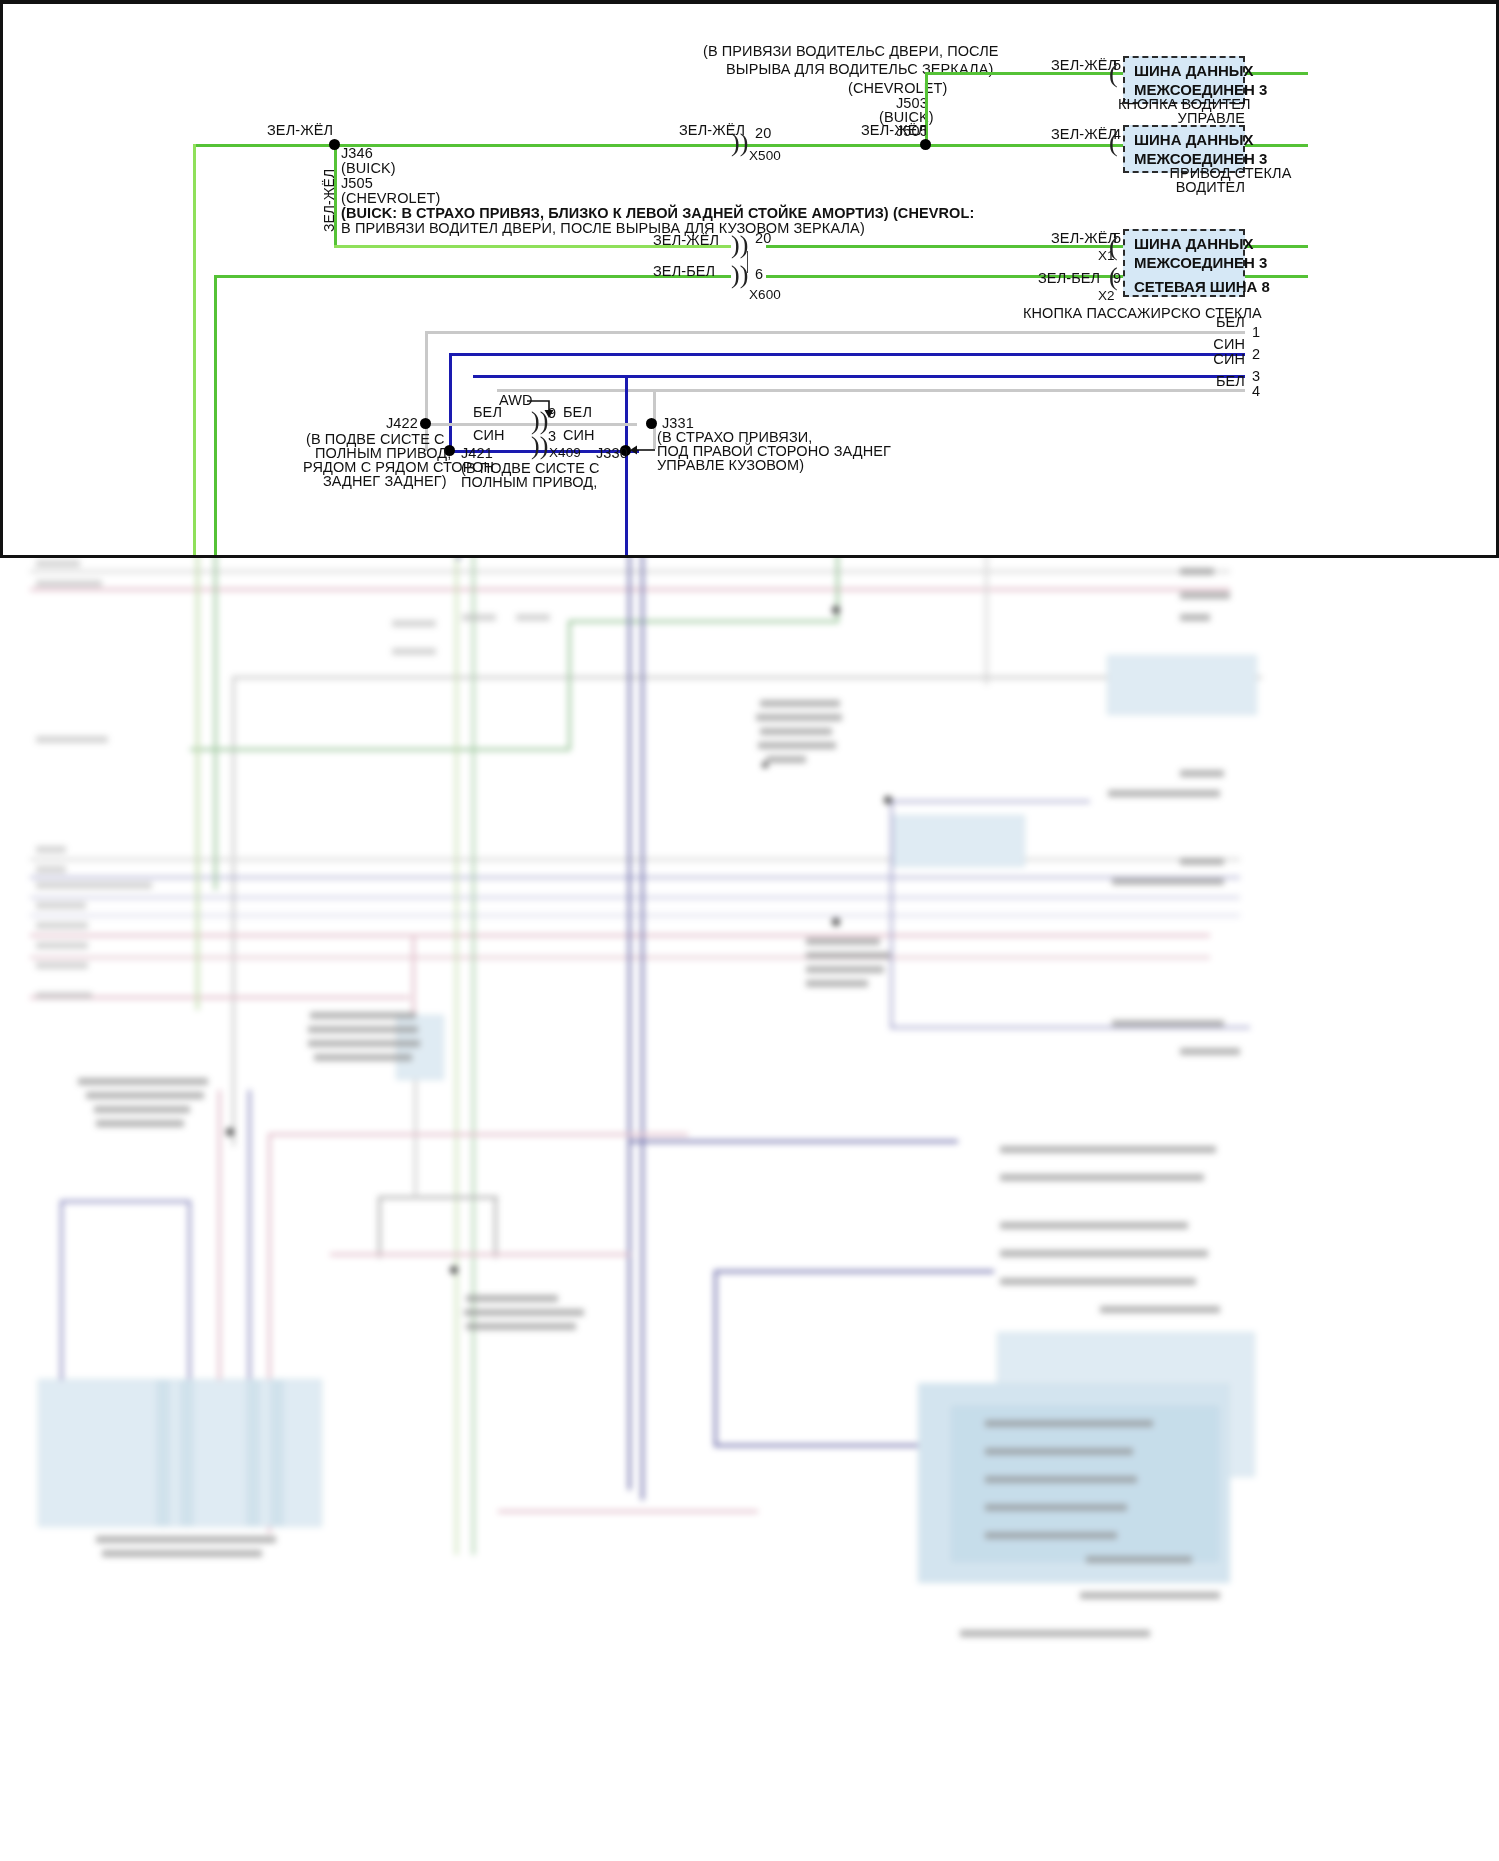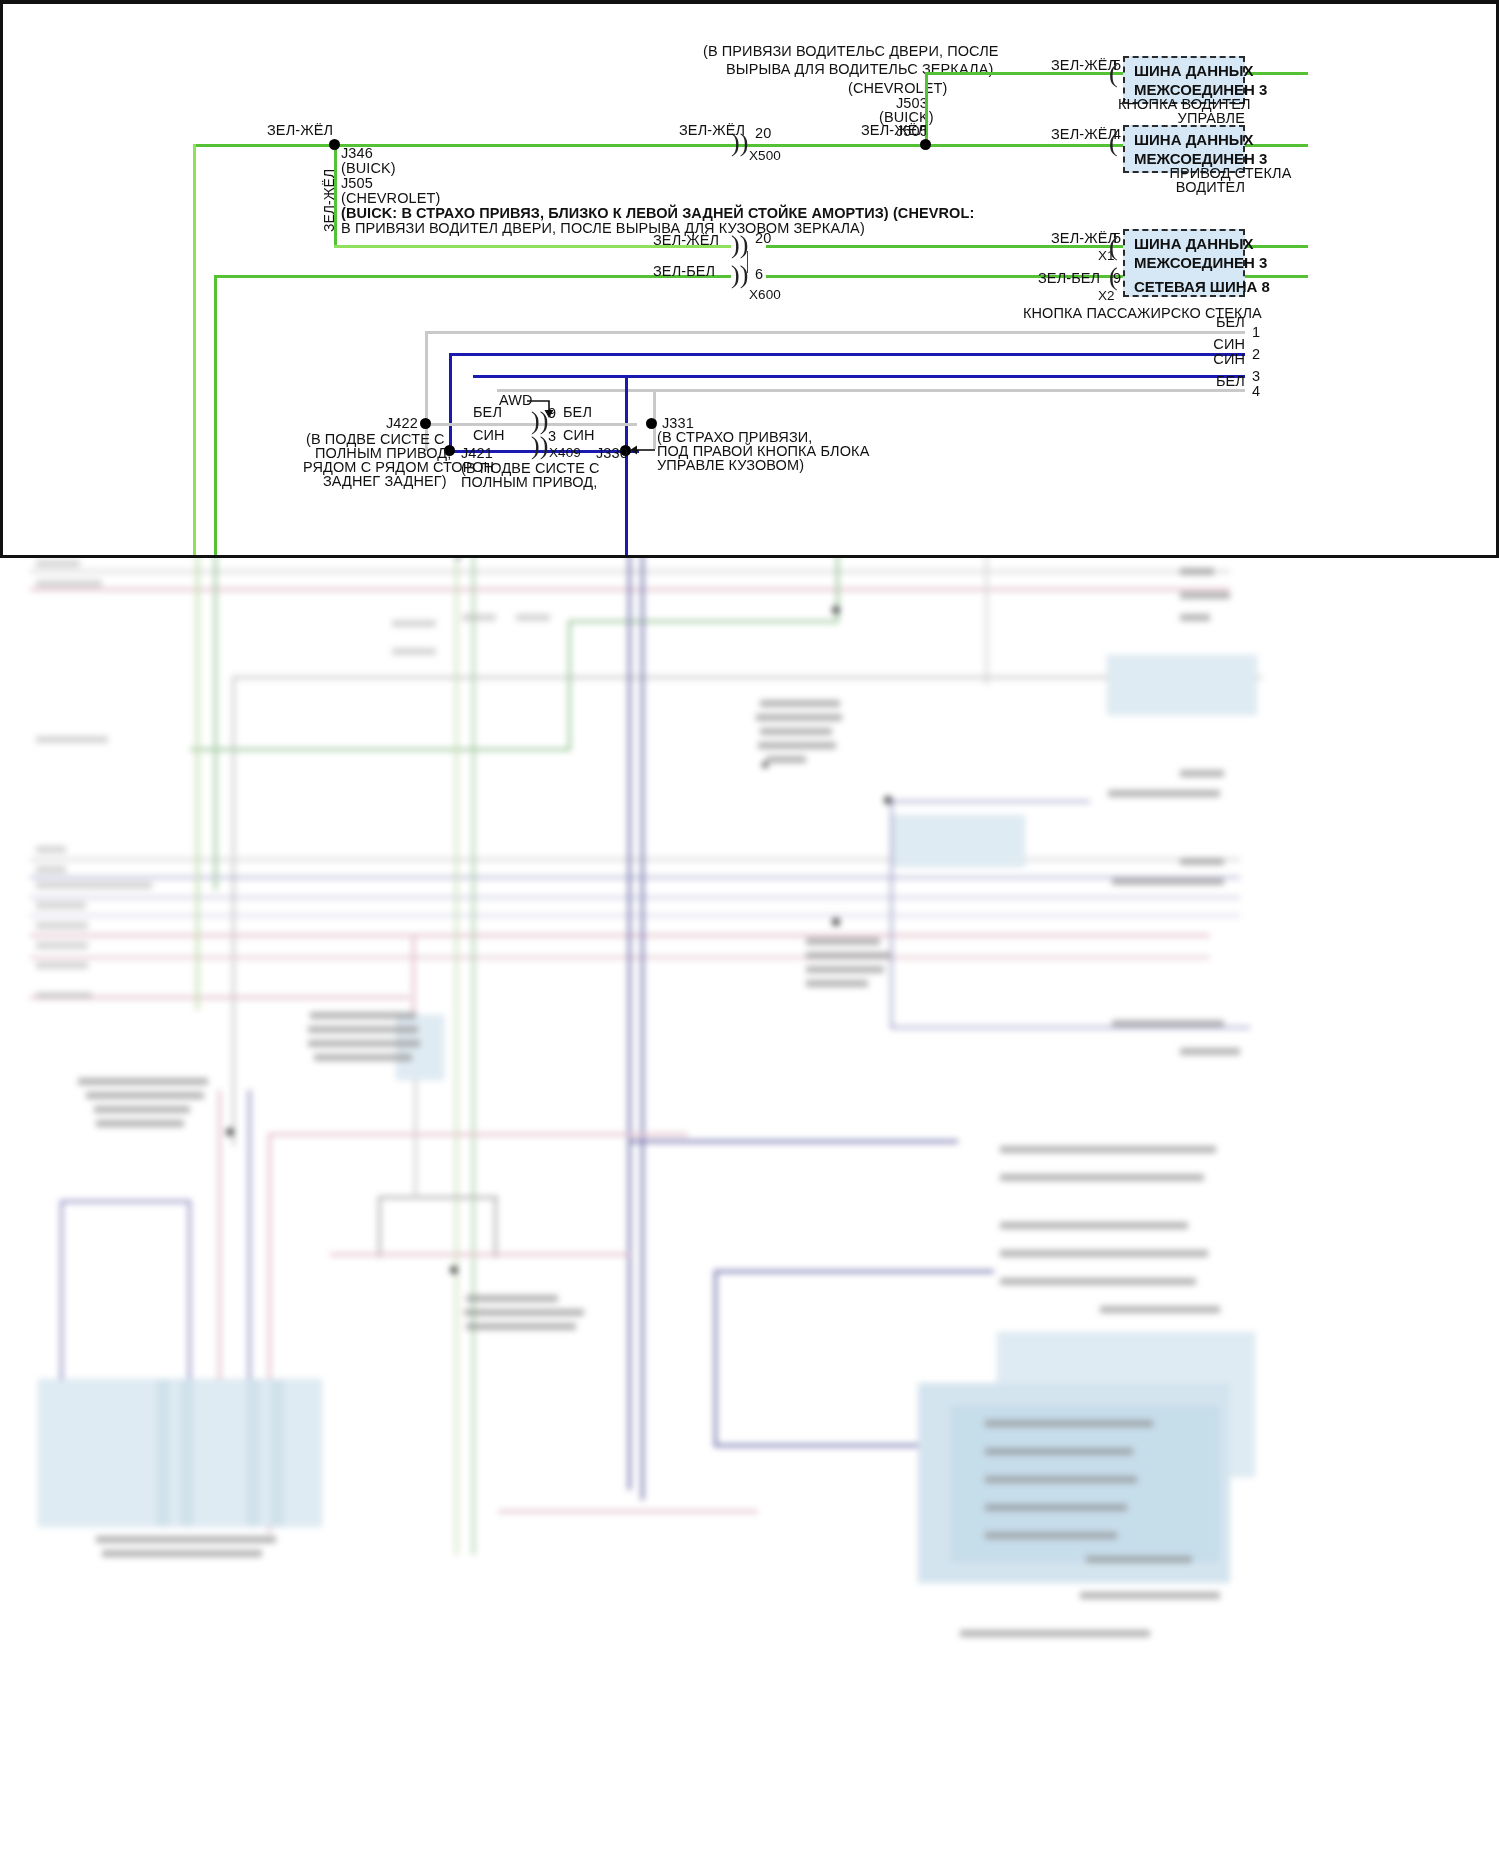--- a/index.html
+++ b/index.html
@@ -354,15 +354,15 @@
   <div class="lbl" style="left:458px; top:470px;">ПОЛНЫМ ПРИВОД,</div>
 
   <div class="lbl" style="left:593px; top:441px;">J330</div>
 
   <div class="lbl" style="left:659px; top:411px;">J331</div>
   <svg style="position:absolute; left:626px; top:440px;" width="28" height="13">
     <path d="M26 6 H7" stroke="#111" stroke-width="1.6" fill="none"></path>
     <path d="M8 1.5 L1 6 L8 10.5 Z" fill="#111"></path>
   </svg>
   <div class="lbl" style="left:654px; top:425px;">(В СТРАХО ПРИВЯЗИ,</div>
-  <div class="lbl" style="left:654px; top:439px;">ПОД ПРАВОЙ КНОПКА БЛОКА</div>
+  <div class="lbl" style="left:654px; top:439px;">ПОД ПРАВОЙ СТОРОНО ЗАДНЕГ</div>
   <div class="lbl" style="left:654px; top:453px;">УПРАВЛЕ КУЗОВОМ)</div>
 </div>
 
 </body></html>

